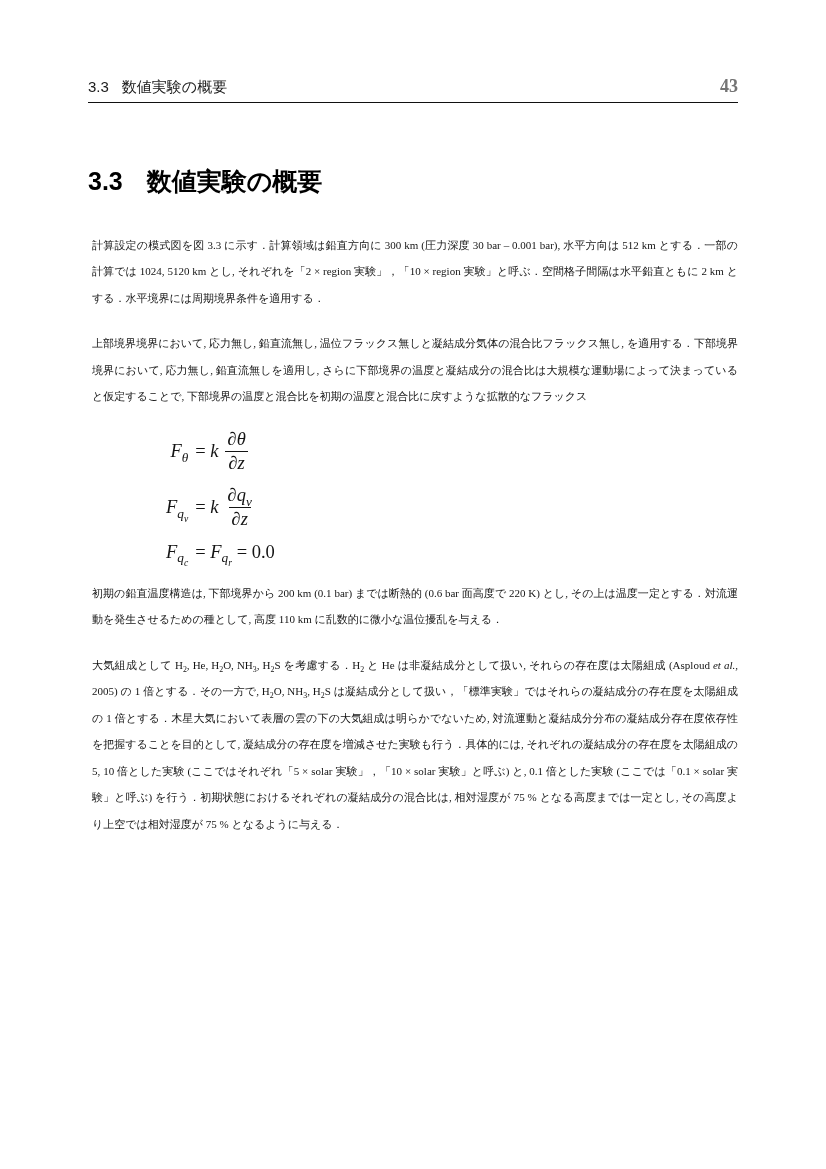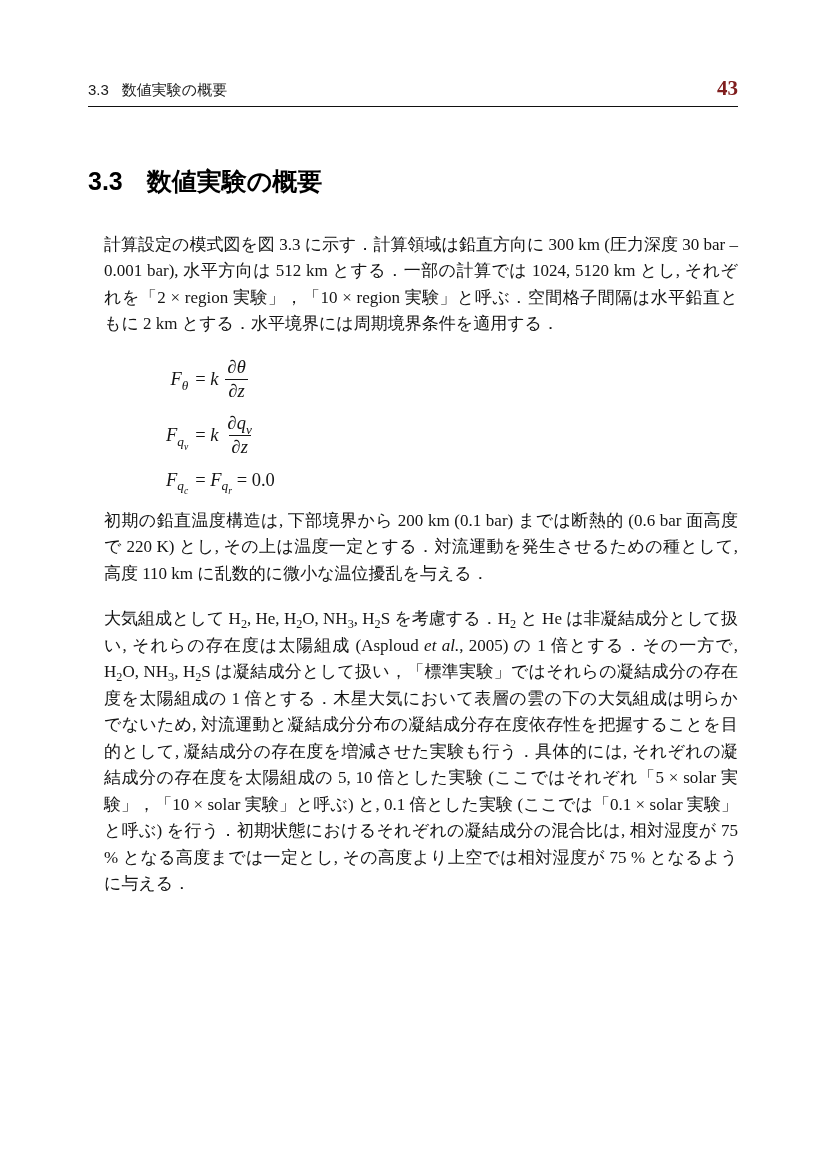--- a/index.html
+++ b/index.html
@@ -27,43 +27,43 @@
   }
   .running-head {
     font-family: "Liberation Sans", "DejaVu Sans", sans-serif;
     font-size: 15px;
     color: #1a1a1a;
   }
   .running-head .rh-title { margin-left: 13px; }
   .page-number {
     font-family: "Liberation Serif", "DejaVu Serif", serif;
     font-weight: bold;
-    font-size: 21px;
-    color: #7f1d1d;
+    font-size: 18px;
+    color: #737373;
   }
   
   .content {
     position: absolute;
     left: 88px;
     top: 165px;
     width: 650px;
   }
   .section-heading {
     margin: 0 0 34px 0;
     font-family: "Liberation Sans", "DejaVu Sans", sans-serif;
     font-size: 25px;
     font-weight: bold;
     color: #000;
     line-height: 1.3;
     display: flex;
   }
   .section-heading .sec-title { margin-left: 24px; }
   .body-para {
-    margin: 0 0 19px 16px;
-    font-size: 17px;
+    margin: 0 0 19px 4px;
+    font-size: 11px;
     line-height: 26.5px;
     text-align: justify;
     color: #141414;
   }
   .body-para i { font-style: italic; }
   sub, sup { line-height: 0; }
   sub { font-size: 72%; }
   sup { font-size: 72%; }
   
   .eq-block {
@@ -101,20 +101,21 @@
     <span class="page-number">43</span>
   </header>
 
   <main class="content">
     <h1 class="section-heading">
       <span class="sec-number">3.3</span>
       <span class="sec-title">数値実験の概要</span>
     </h1>
     <div id="blocks">
         <p class="body-para">計算設定の模式図を図 3.3 に示す．計算領域は鉛直方向に 300 km (圧力深度 30 bar – 0.001 bar), 水平方向は 512 km とする．一部の計算では 1024, 5120 km とし, それぞれを「2 × region 実験」，「10 × region 実験」と呼ぶ．空間格子間隔は水平鉛直ともに 2 km とする．水平境界には周期境界条件を適用する．</p>
+        <p class="body-para">上部境界境界において, 応力無し, 鉛直流無し, 温位フラックス無しと凝結成分気体の混合比フラックス無し, を適用する．下部境界境界において, 応力無し, 鉛直流無しを適用し, さらに下部境界の温度と凝結成分の混合比は大規模な運動場によって決まっていると仮定することで, 下部境界の温度と混合比を初期の温度と混合比に戻すような拡散的なフラックス</p>
         <div class="eq-block">
           <span class="eq-lhs"><i>F</i><sub><i>θ</i></sub></span>
           <span class="eq-rhs">
             <span>= <i>k</i></span>
             <span class="frac">
               <span class="num"><i>∂θ</i></span>
               <span class="den"><i>∂z</i></span>
             </span>
           </span>
           <span class="eq-lhs"><i>F</i><sub><i>q</i><sub><i>v</i></sub></sub></span>

